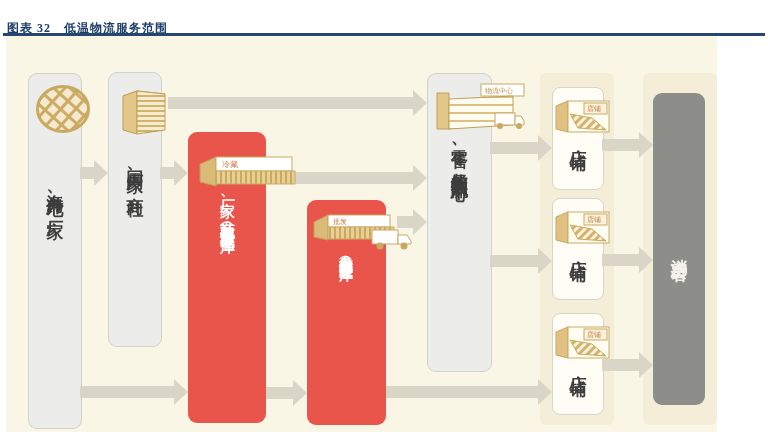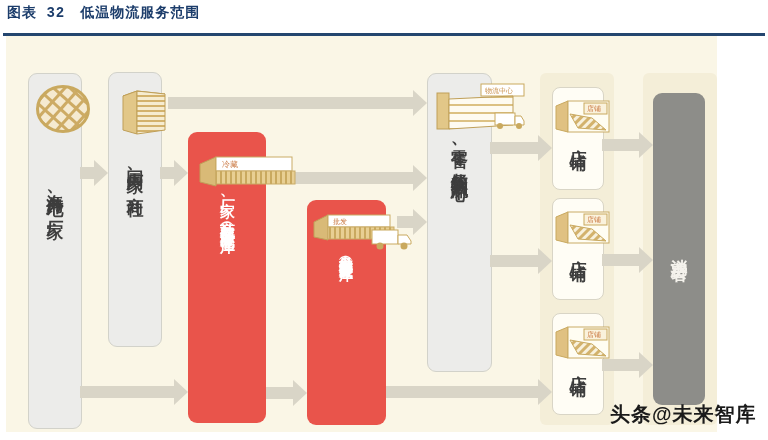--- a/index.html
+++ b/index.html
@@ -1,19 +1,19 @@
 <!DOCTYPE html>
 <html><head>
 <meta charset="utf-8">
 <style>
   html,body{margin:0;padding:0;}
   body{background:#ffffff;font-family:"Liberation Sans",sans-serif;}
   .stage{position:relative;width:768px;height:440px;background:#ffffff;overflow:hidden;}
-  .fig-title{position:absolute;left:7px;top:4px;font-family:Liberation Mono, monospace;
-             font-size:14px;font-weight:bold;color:#1c3d6b;letter-spacing:1px;white-space:pre;}
+  .fig-title{position:absolute;left:7px;top:20px;font-family:Liberation Serif, serif;
+             font-size:12px;font-weight:bold;color:#1c3d6b;letter-spacing:1px;white-space:pre;}
   .title-rule{position:absolute;left:3px;top:33px;width:762px;height:3px;background:#24466f;}
   .canvas{position:absolute;left:6px;top:36px;width:711px;height:396px;background:#faf6e6;z-index:0;}
   .diagram-label{position:absolute;left:24px;top:44px;font-size:15px;font-weight:bold;color:#3b3b3b;letter-spacing:1px;z-index:2;}
   .panel{position:absolute;background:#f4eed8;border-radius:6px;z-index:1;}
   .col{position:absolute;border-radius:9px;z-index:2;}
   .gray{background:#ececea;border:1px solid #d2d2ca;}
   .red{background:#e9544b;}
   .dark{background:#8d8d89;}
   .storebox{position:absolute;left:552px;width:50px;background:#fffdf5;border:1px solid #d9d5c6;border-radius:8px;z-index:2;}
   .vtext{writing-mode:vertical-rl;text-orientation:mixed;font-weight:bold;color:#3d3d3d;}
@@ -222,14 +222,13 @@
     <rect x="4" y="10" width="12" height="36" fill="#e2c788" stroke="#bf9f58"></rect>
     <rect x="48" y="1" width="43" height="12" fill="#ffffff" stroke="#c9a95f"></rect>
     <text x="52" y="10" font-size="7" fill="#c98f4a">物流中心</text>
     <polygon points="16,16 80,13 80,42 16,46" fill="url(#hs2)" stroke="#bf9f58"></polygon>
     <rect x="62" y="30" width="20" height="12" fill="#ffffff" stroke="#c9a95f"></rect>
     <polygon points="82,33 88,33 91,38 91,42 82,42" fill="#ffffff" stroke="#c9a95f"></polygon>
     <circle cx="67" cy="43" r="3" fill="#c9a95f"></circle>
       <circle cx="86" cy="43" r="3" fill="#c9a95f"></circle>
   </svg>
 
-  <div class="watermark">头条@未来智库</div>
 </div>
 
 </body></html>

